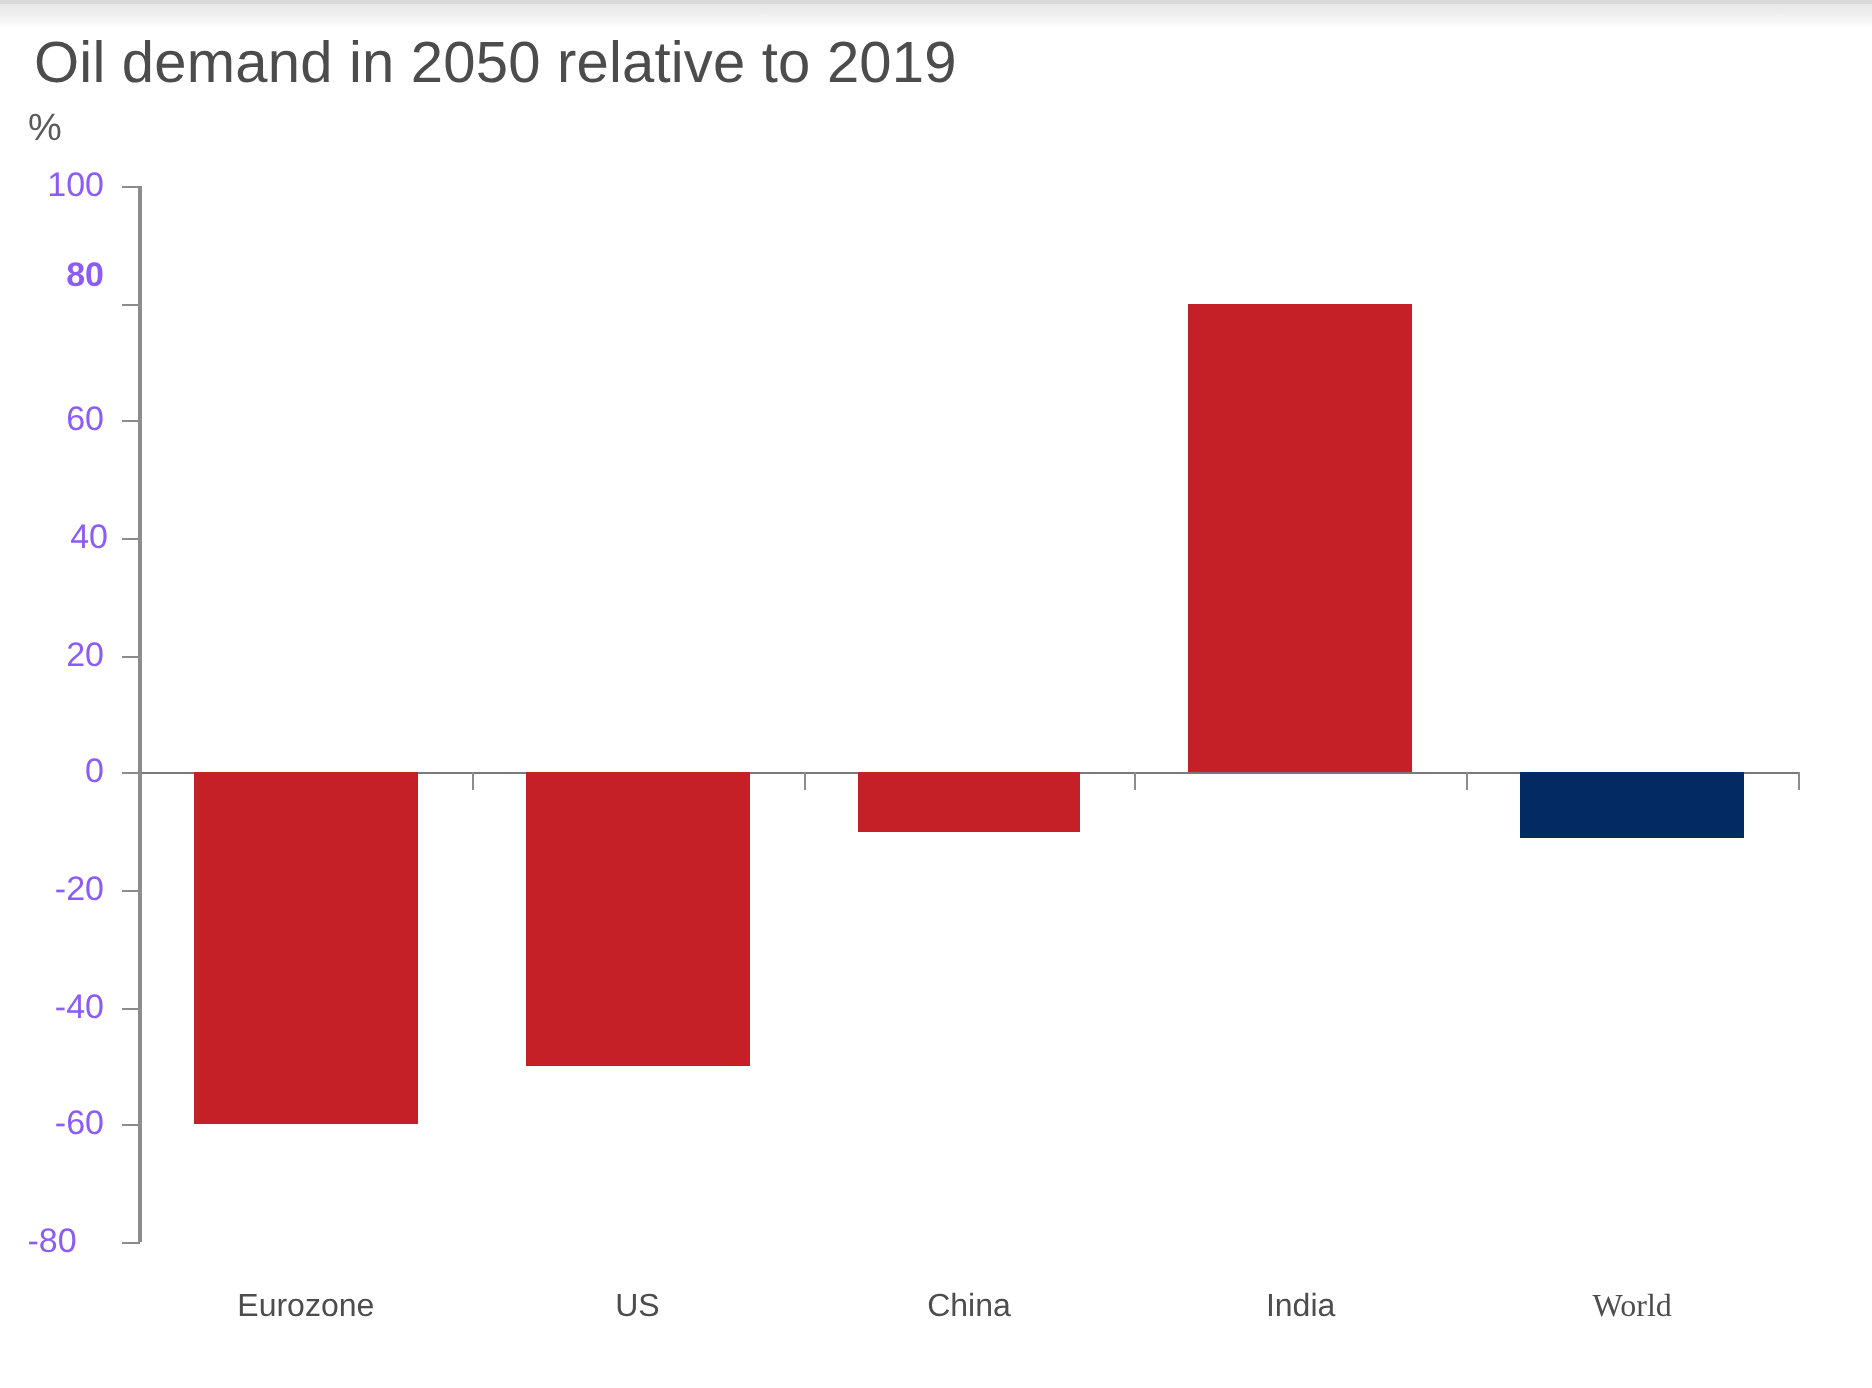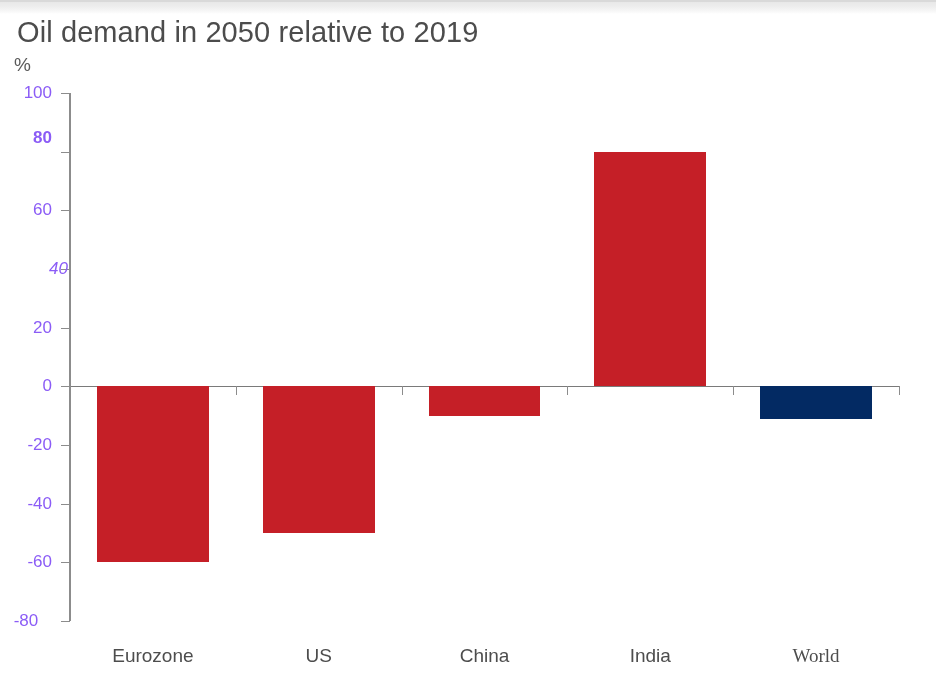--- a/index.html
+++ b/index.html
@@ -103,21 +103,21 @@
     width: 1px;
     background: #8c8c8c;
   }
 
   .bar {
     position: absolute;
   }
 
   .xtick-label {
     position: absolute;
-    font-size: 19px;
+    font-size: 16px;
     color: #4d4d4d;
     transform: translateX(-50%);
     white-space: nowrap;
   }
 </style>
 </head>
 <body>
 
 <div id="figure">
 
@@ -132,21 +132,21 @@
     <div id="y-axis-spine" style="top: 93px; height: 528px;"></div>
     <div id="zero-line" style="left: 70px; top: 385.583px; width: 829px;"></div>
     <div id="yticks">
         <div class="ytick-mark" style="top: 93px;"></div>
         <div class="ytick-label" style="top: 93px; left: 0px;">100</div>
         <div class="ytick-mark" style="top: 151.667px;"></div>
         <div class="ytick-label" style="top: 138px; left: 0px; font-weight: bold;">80</div>
         <div class="ytick-mark" style="top: 210.333px;"></div>
         <div class="ytick-label" style="top: 210.333px; left: 0px;">60</div>
         <div class="ytick-mark" style="top: 269px;"></div>
-        <div class="ytick-label" style="top: 269px; left: 16px; font-style: italic;">40</div>
+        <div class="ytick-label" style="top: 269px; left: 2px;">40</div>
         <div class="ytick-mark" style="top: 327.667px;"></div>
         <div class="ytick-label" style="top: 327.667px; left: 0px;">20</div>
         <div class="ytick-mark" style="top: 386.333px;"></div>
         <div class="ytick-label" style="top: 386.333px; left: 0px;">0</div>
         <div class="ytick-mark" style="top: 445px;"></div>
         <div class="ytick-label" style="top: 445px; left: 0px;">-20</div>
         <div class="ytick-mark" style="top: 503.667px;"></div>
         <div class="ytick-label" style="top: 503.667px; left: 0px;">-40</div>
         <div class="ytick-mark" style="top: 562.333px;"></div>
         <div class="ytick-label" style="top: 562.333px; left: 0px; text-align: right;">-60</div>

